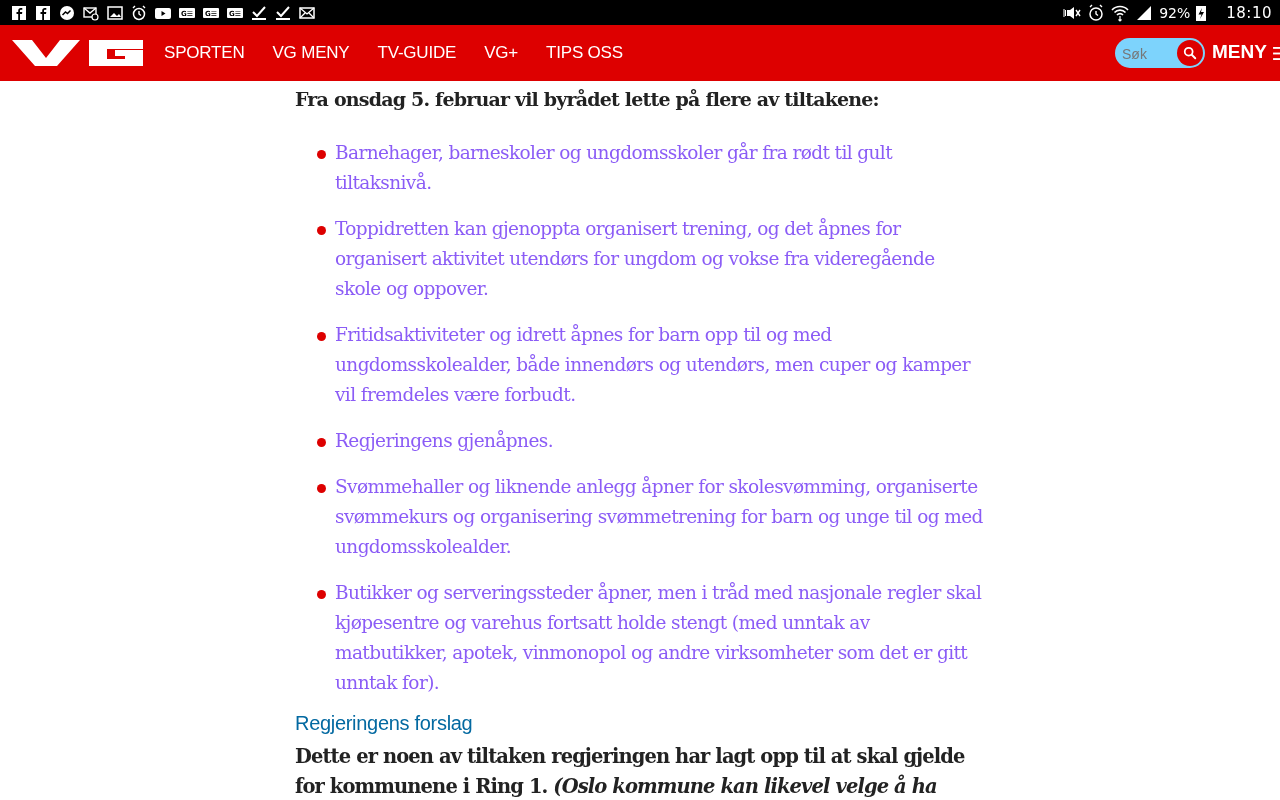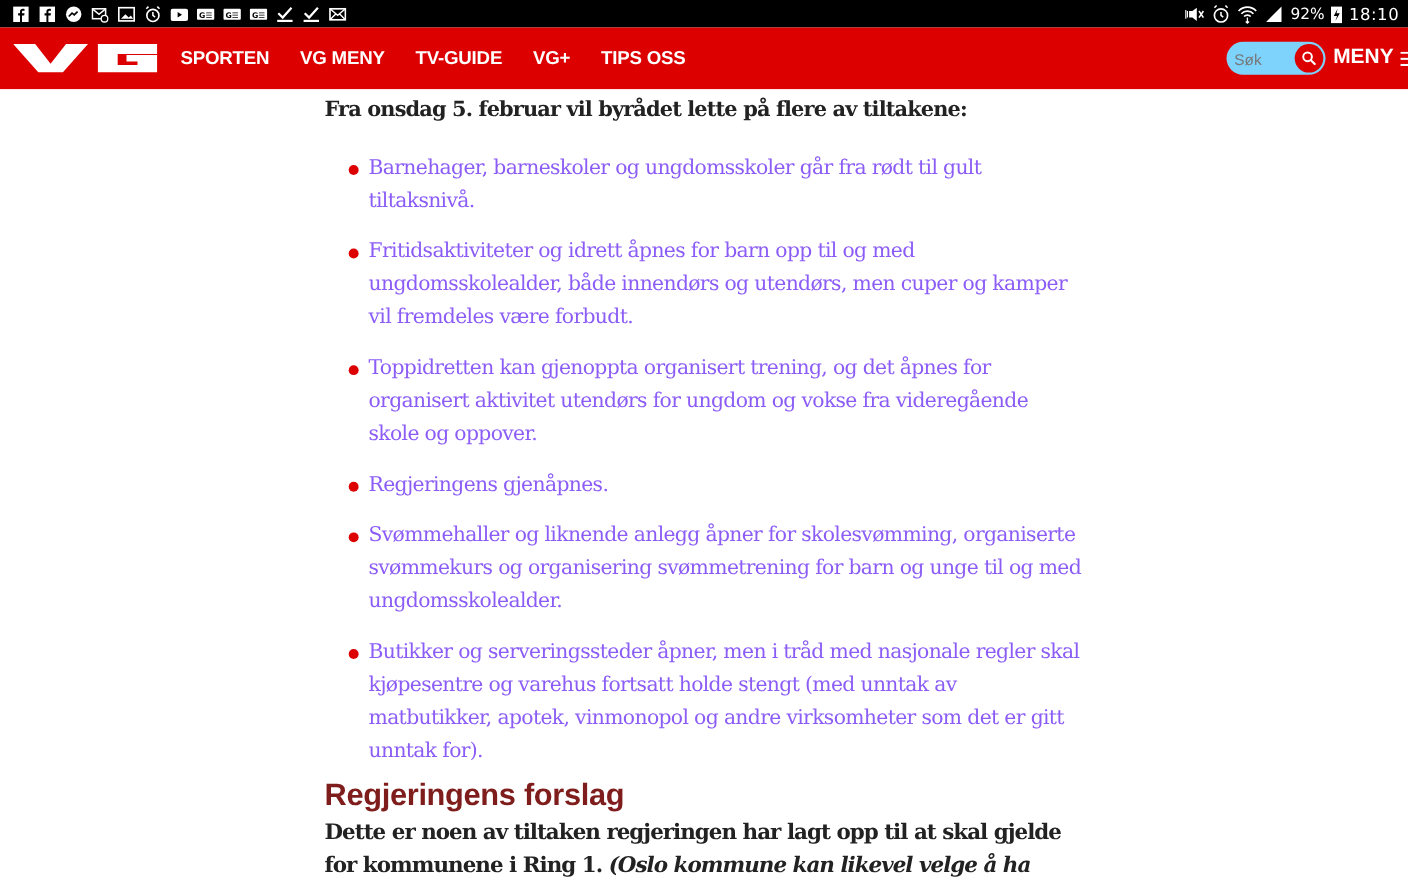--- a/index.html
+++ b/index.html
@@ -12,31 +12,31 @@
   .statusbar {
     position: absolute; left: 0; top: 0; width: 1280px; height: 25px;
     background: #000000; color: #ffffff;
     font-family: "DejaVu Sans", sans-serif;
   }
   .sb-left { position: absolute; left: 10px; top: 0; height: 25px; display: flex; align-items: center; gap: 6px; }
   .sb-icon { width: 18px; height: 18px; display: flex; align-items: center; justify-content: center; }
   .sb-icon svg { width: 16px; height: 16px; }
   .sb-right { position: absolute; right: 8px; top: 0; height: 25px; display: flex; align-items: center; gap: 6px; font-size: 14px; justify-content: flex-end; }
   .sb-right .sb-icon svg { width: 18px; height: 18px; }
-  .sb-time { font-size: 15px; letter-spacing: 0.5px; }
+  .sb-time { font-size: 15px; letter-spacing: 0.5px; margin-left: 14px; }
 
   
   .navbar {
     position: absolute; left: 0; top: 25px; width: 1280px; height: 56px;
     background: #dd0000;
   }
   .logo { position: absolute; left: 12px; top: 15px; width: 131px; height: 26px; }
   .nav-links { position: absolute; left: 164px; top: 0; height: 56px; display: flex; align-items: center; gap: 28px; }
   .nav-link {
-    color: #ffffff; font-family: "Liberation Sans", sans-serif; font-weight: bold;
+    color: #ffffff; font-family: "Liberation Sans", sans-serif; font-weight: normal;
     font-size: 17px; text-decoration: none; letter-spacing: -0.2px; cursor: pointer;
   }
   .search-box {
     position: absolute; left: 1115px; top: 13px; width: 90px; height: 30px;
     background: #7dd3fc; border-radius: 15px;
   }
   .search-input {
     position: absolute; left: 5px; top: 5px; width: 55px; height: 20px;
     border: none; outline: none; background: transparent;
     font-family: "Liberation Sans", sans-serif; font-size: 14px; color: #555;
@@ -62,22 +62,22 @@
   .bullets { list-style: none; margin: 24px 0 0 0; padding: 0; }
   .bullet {
     position: relative; padding-left: 40px; font-size: 18.5px; line-height: 30px;
     letter-spacing: -0.6px; margin-bottom: 16px; color: #8b5cf6;
   }
   .bullet-dot {
     position: absolute; left: 22px; top: 12px; width: 9px; height: 9px; border-radius: 50%;
     background: #dd0000;
   }
   .section-title {
-    font-family: "Liberation Sans", sans-serif; font-weight: bold; font-size: 28px;
-    margin: -6px 0 0 0; line-height: 30px; color: #7f1d1d; letter-spacing: -0.3px;
+    font-family: "Liberation Sans", sans-serif; font-weight: normal; font-size: 20px;
+    margin: -6px 0 0 0; line-height: 30px; color: #0369a1; letter-spacing: -0.3px;
   }
   .section-lead {
     font-family: "DejaVu Serif", serif; font-weight: bold; font-size: 19.5px;
     letter-spacing: -0.9px; line-height: 30px; margin: 4px 0 0 0; color: #222;
   }
   .section-lead em { font-style: italic; }
 </style>
 </head>
 <body>
 
@@ -229,21 +229,21 @@
         <rect x="0" y="6" width="16" height="2" fill="#fff"></rect>
         <rect x="0" y="12" width="16" height="2" fill="#fff"></rect>
       </svg>
   </div>
 </div>
 
 <main class="article">
   <p class="lead-bold">Fra onsdag 5. februar vil byrådet lette på flere av tiltakene:</p>
   <ul class="bullets">
     <li class="bullet"><span class="bullet-dot"></span><span>Barnehager, barneskoler og ungdomsskoler går fra rødt til gult tiltaksnivå.</span></li>
+    <li class="bullet"><span class="bullet-dot"></span><span>Toppidretten kan gjenoppta organisert trening, og det åpnes for organisert aktivitet utendørs for ungdom og vokse fra videregående skole og oppover.</span></li>
     <li class="bullet"><span class="bullet-dot"></span><span>Fritidsaktiviteter og idrett åpnes for barn opp til og med ungdomsskolealder, både innendørs og utendørs, men cuper og kamper vil fremdeles være forbudt.</span></li>
-    <li class="bullet"><span class="bullet-dot"></span><span>Toppidretten kan gjenoppta organisert trening, og det åpnes for organisert aktivitet utendørs for ungdom og vokse fra videregående skole og oppover.</span></li>
     <li class="bullet"><span class="bullet-dot"></span><span>Regjeringens gjenåpnes.</span></li>
     <li class="bullet"><span class="bullet-dot"></span><span>Svømmehaller og liknende anlegg åpner for skolesvømming, organiserte svømmekurs og organisering svømmetrening for barn og unge til og med ungdomsskolealder.</span></li>
     <li class="bullet"><span class="bullet-dot"></span><span>Butikker og serveringssteder åpner, men i tråd med nasjonale regler skal kjøpesentre og varehus fortsatt holde stengt (med unntak av matbutikker, apotek, vinmonopol og andre virksomheter som det er gitt unntak for).</span></li>
   </ul>
   <h2 class="section-title">Regjeringens forslag</h2>
   <p class="section-lead"><span>Dette er noen av tiltaken regjeringen har lagt opp til at skal gjelde for kommunene i Ring 1.</span> <em>(Oslo kommune kan likevel velge å ha strengere</em></p>
 </main>
 
 </body></html>

